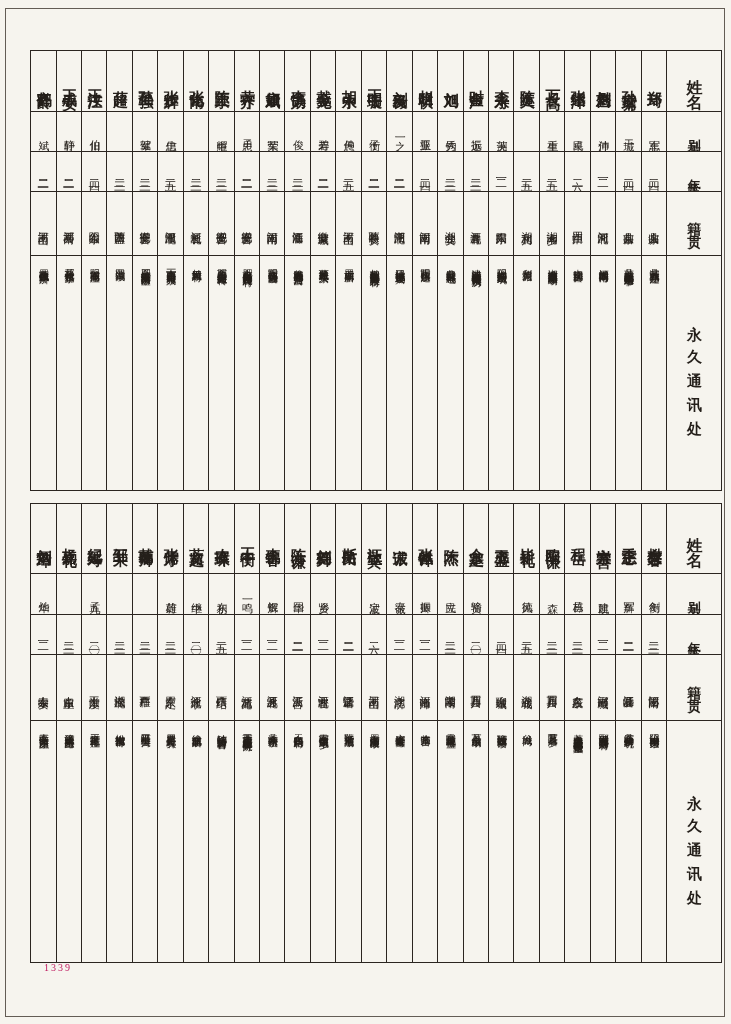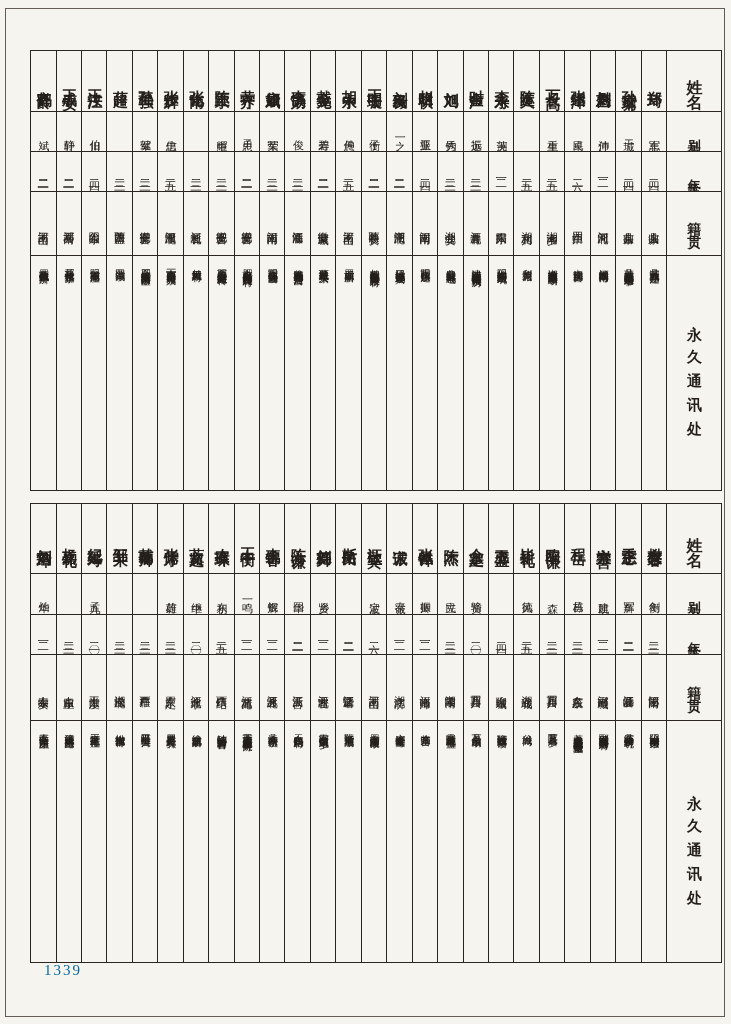--- a/index.html
+++ b/index.html
@@ -66,21 +66,21 @@
   .c-address span{font-size:10px;letter-spacing:0.5px;line-height:1.25;}
   
   .header .c-name span{font-size:16px;letter-spacing:15px;}
   .header .c-alias span,
   .header .c-age span{font-size:13px;font-weight:700;letter-spacing:3px;}
   .header .c-origin span{font-size:14px;font-weight:700;letter-spacing:13px;}
   .header .c-address span{font-size:15px;font-weight:700;letter-spacing:24px;}
   .header .c-address{align-items:center;padding-top:0;}
   .page-number{
     position:absolute;left:44px;top:962px;
-    font-size:15px;letter-spacing:2px;color:#0369a1;text-align:center;
+    font-size:10px;letter-spacing:2px;color:#be185d;text-align:center;
   }
 </style>
 </head>
 <body>
 
 <div class="page">
   <div class="frame"></div>
 
   <div class="reg-table t-top">
     <div class="cols" id="table-top-cols">

